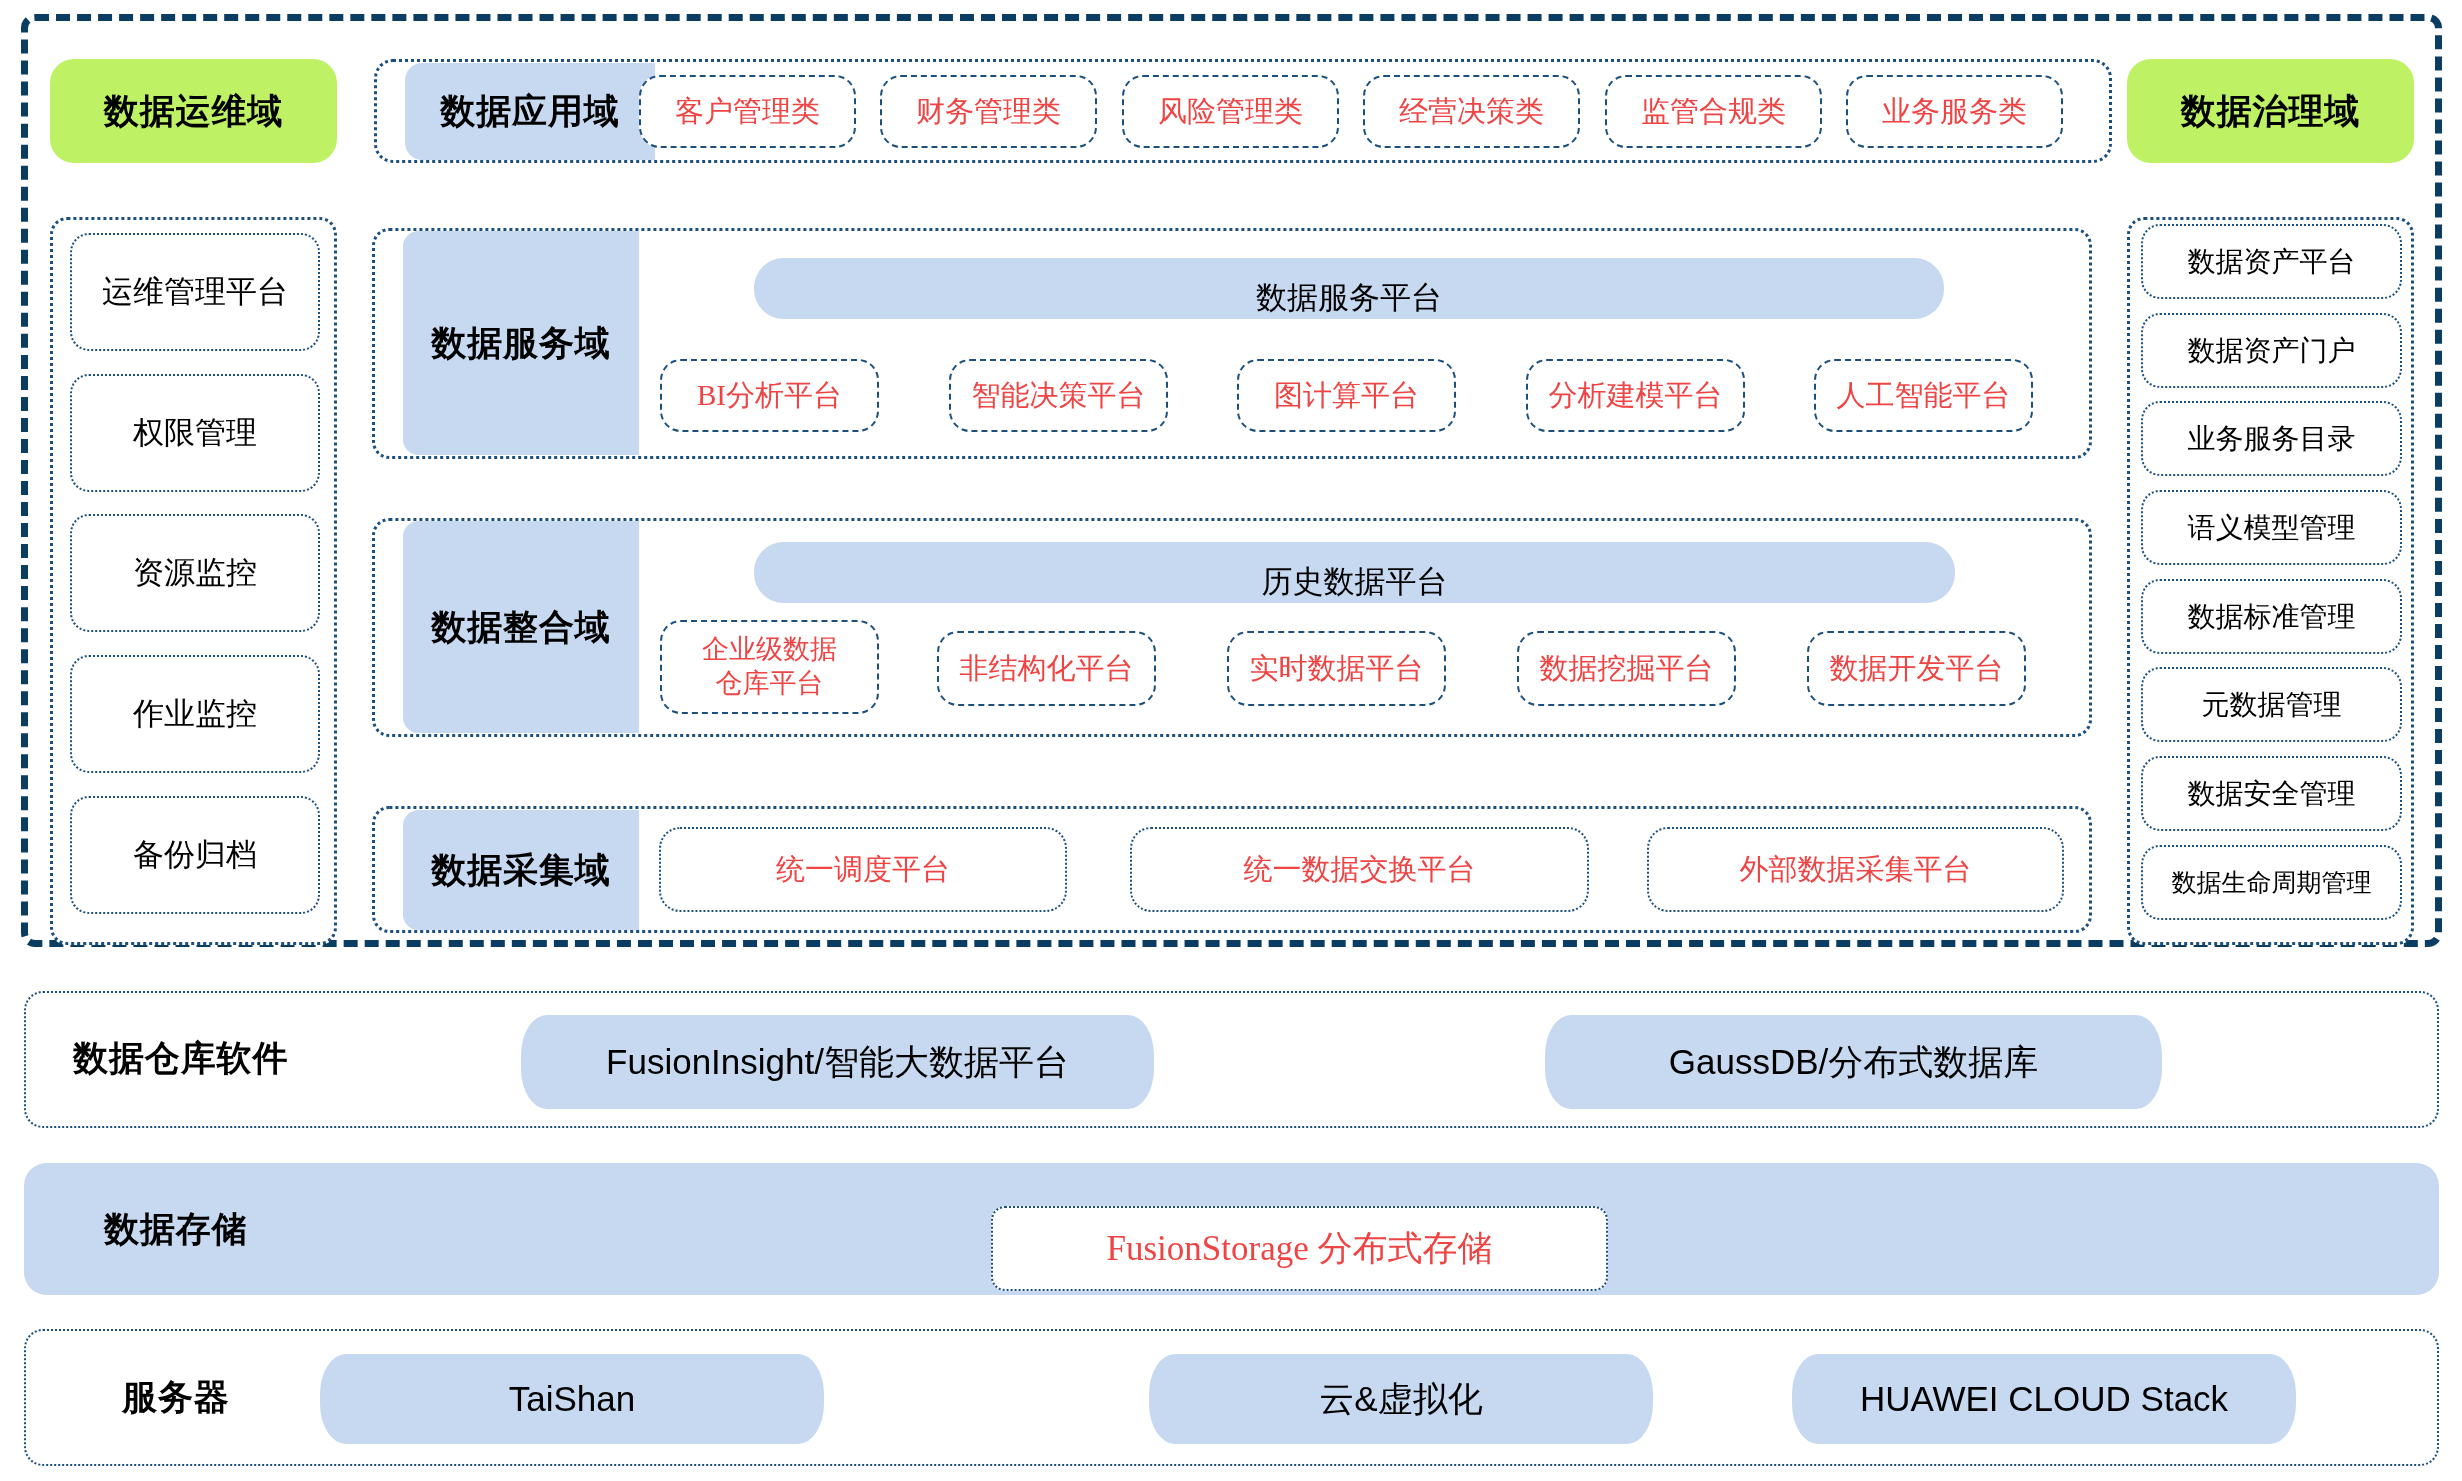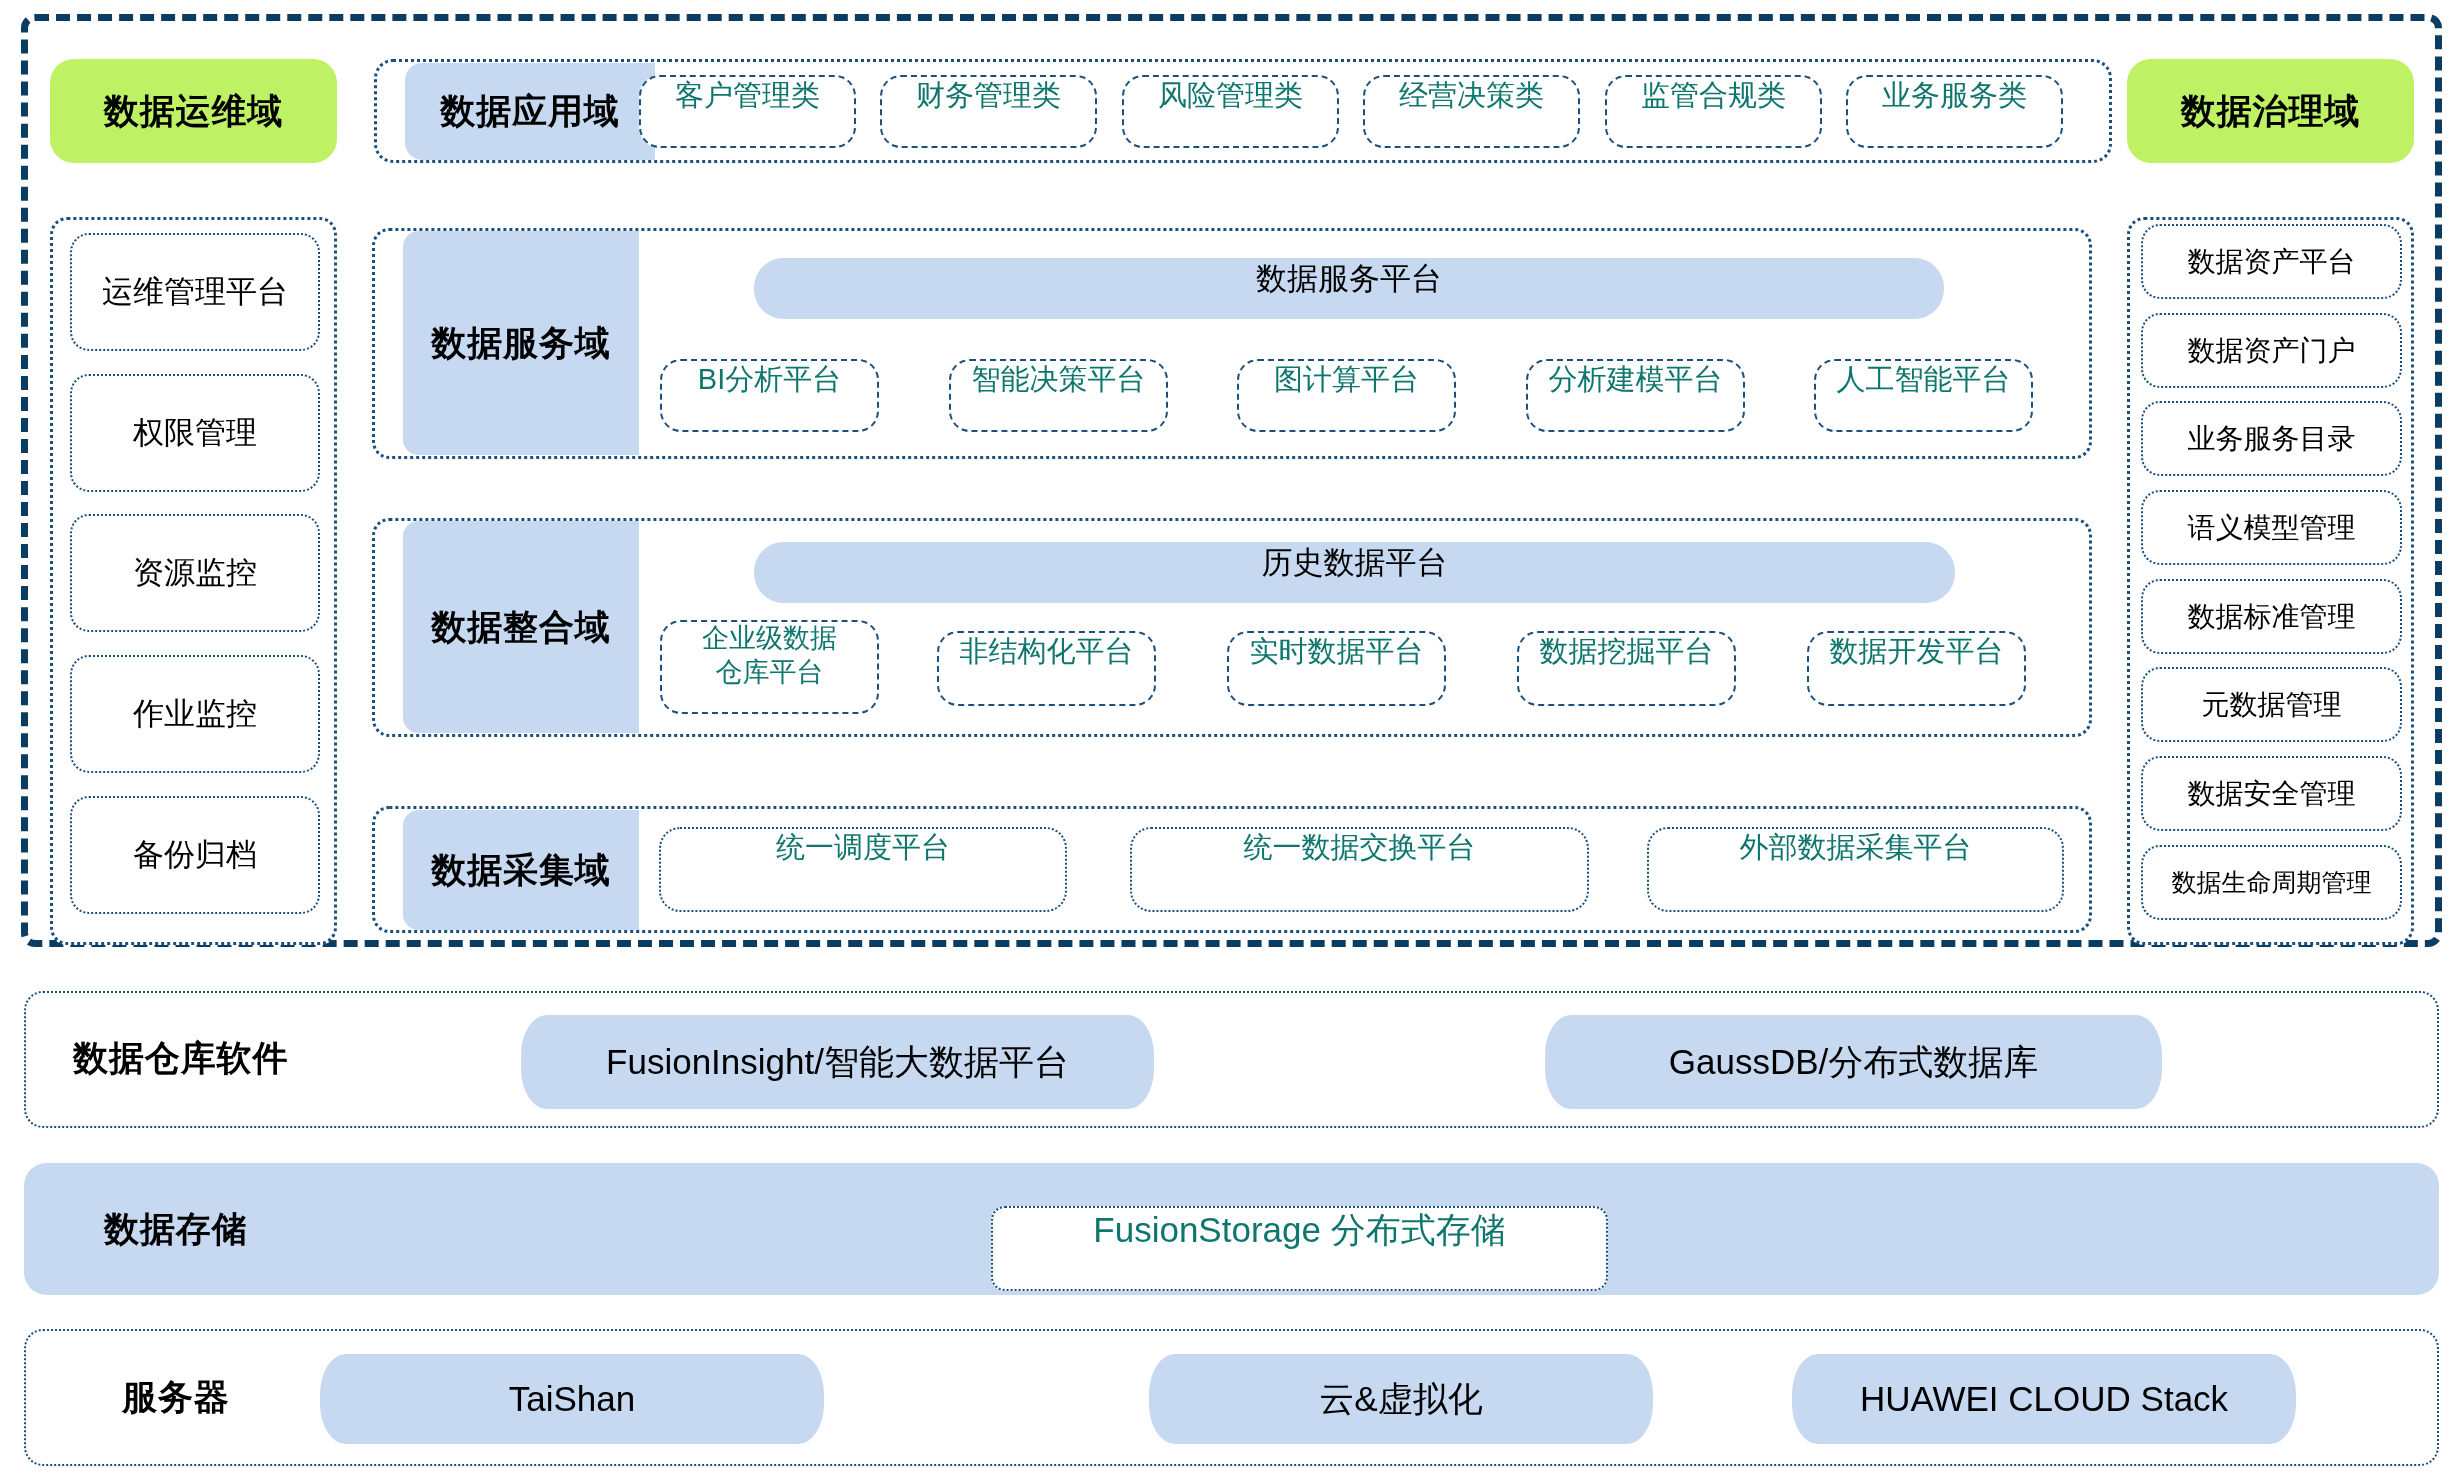--- a/index.html
+++ b/index.html
@@ -46,33 +46,34 @@
     font-weight: bold;
     color: #000;
     letter-spacing: 0.9px;
   }
 
   .chip {                 
     border: 2.6px dashed #1b4f7e;
     border-radius: 21px;
     background: #ffffff;
     display: flex;
-    align-items: flex-start;
+    align-items: center;
     justify-content: center;
     text-align: center;
-    color: #0f766e;
+    color: #ef4444;
     line-height: 1.25;
+    font-family: Liberation Serif, serif;
   }
   .chip.dotted { border-style: dotted; }
 
   .banner {               
     background: #c6d9f1;
     border-radius: 29.5px;
     display: flex;
-    align-items: flex-start;
+    align-items: flex-end;
     justify-content: center;
     color: #000;
   }
 
   .pill {                 
     background: #c6d9f1;
     border-radius: 26px / 40px;
     display: flex;
     align-items: center;
     justify-content: center;

